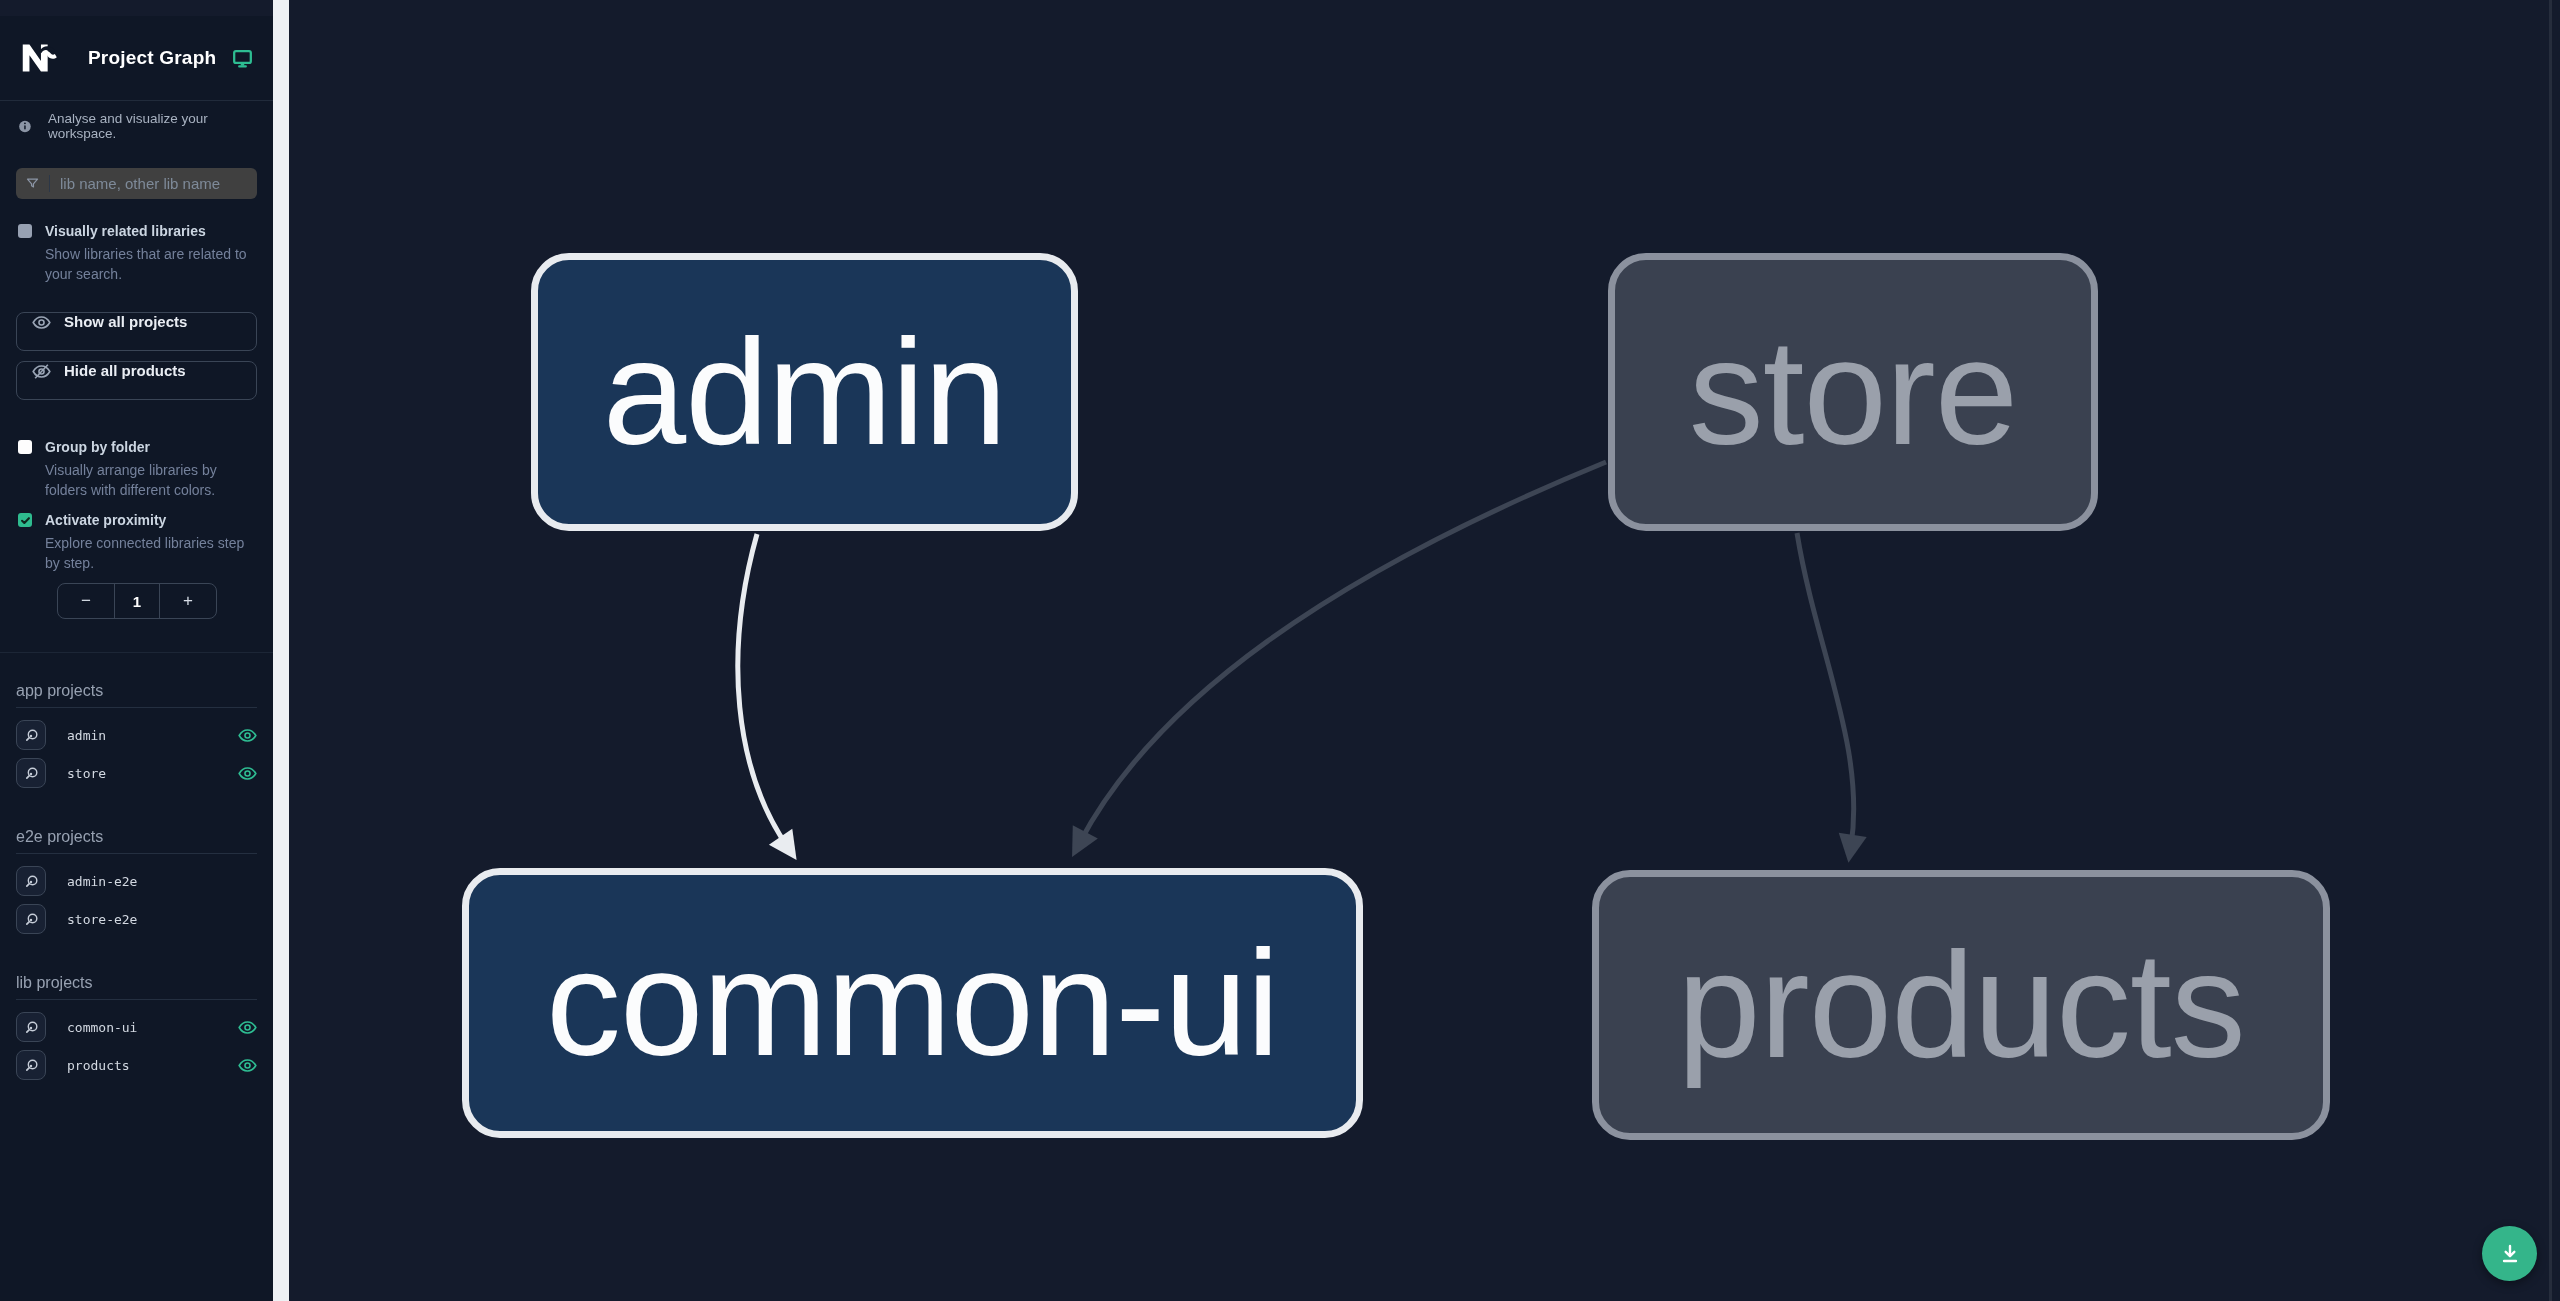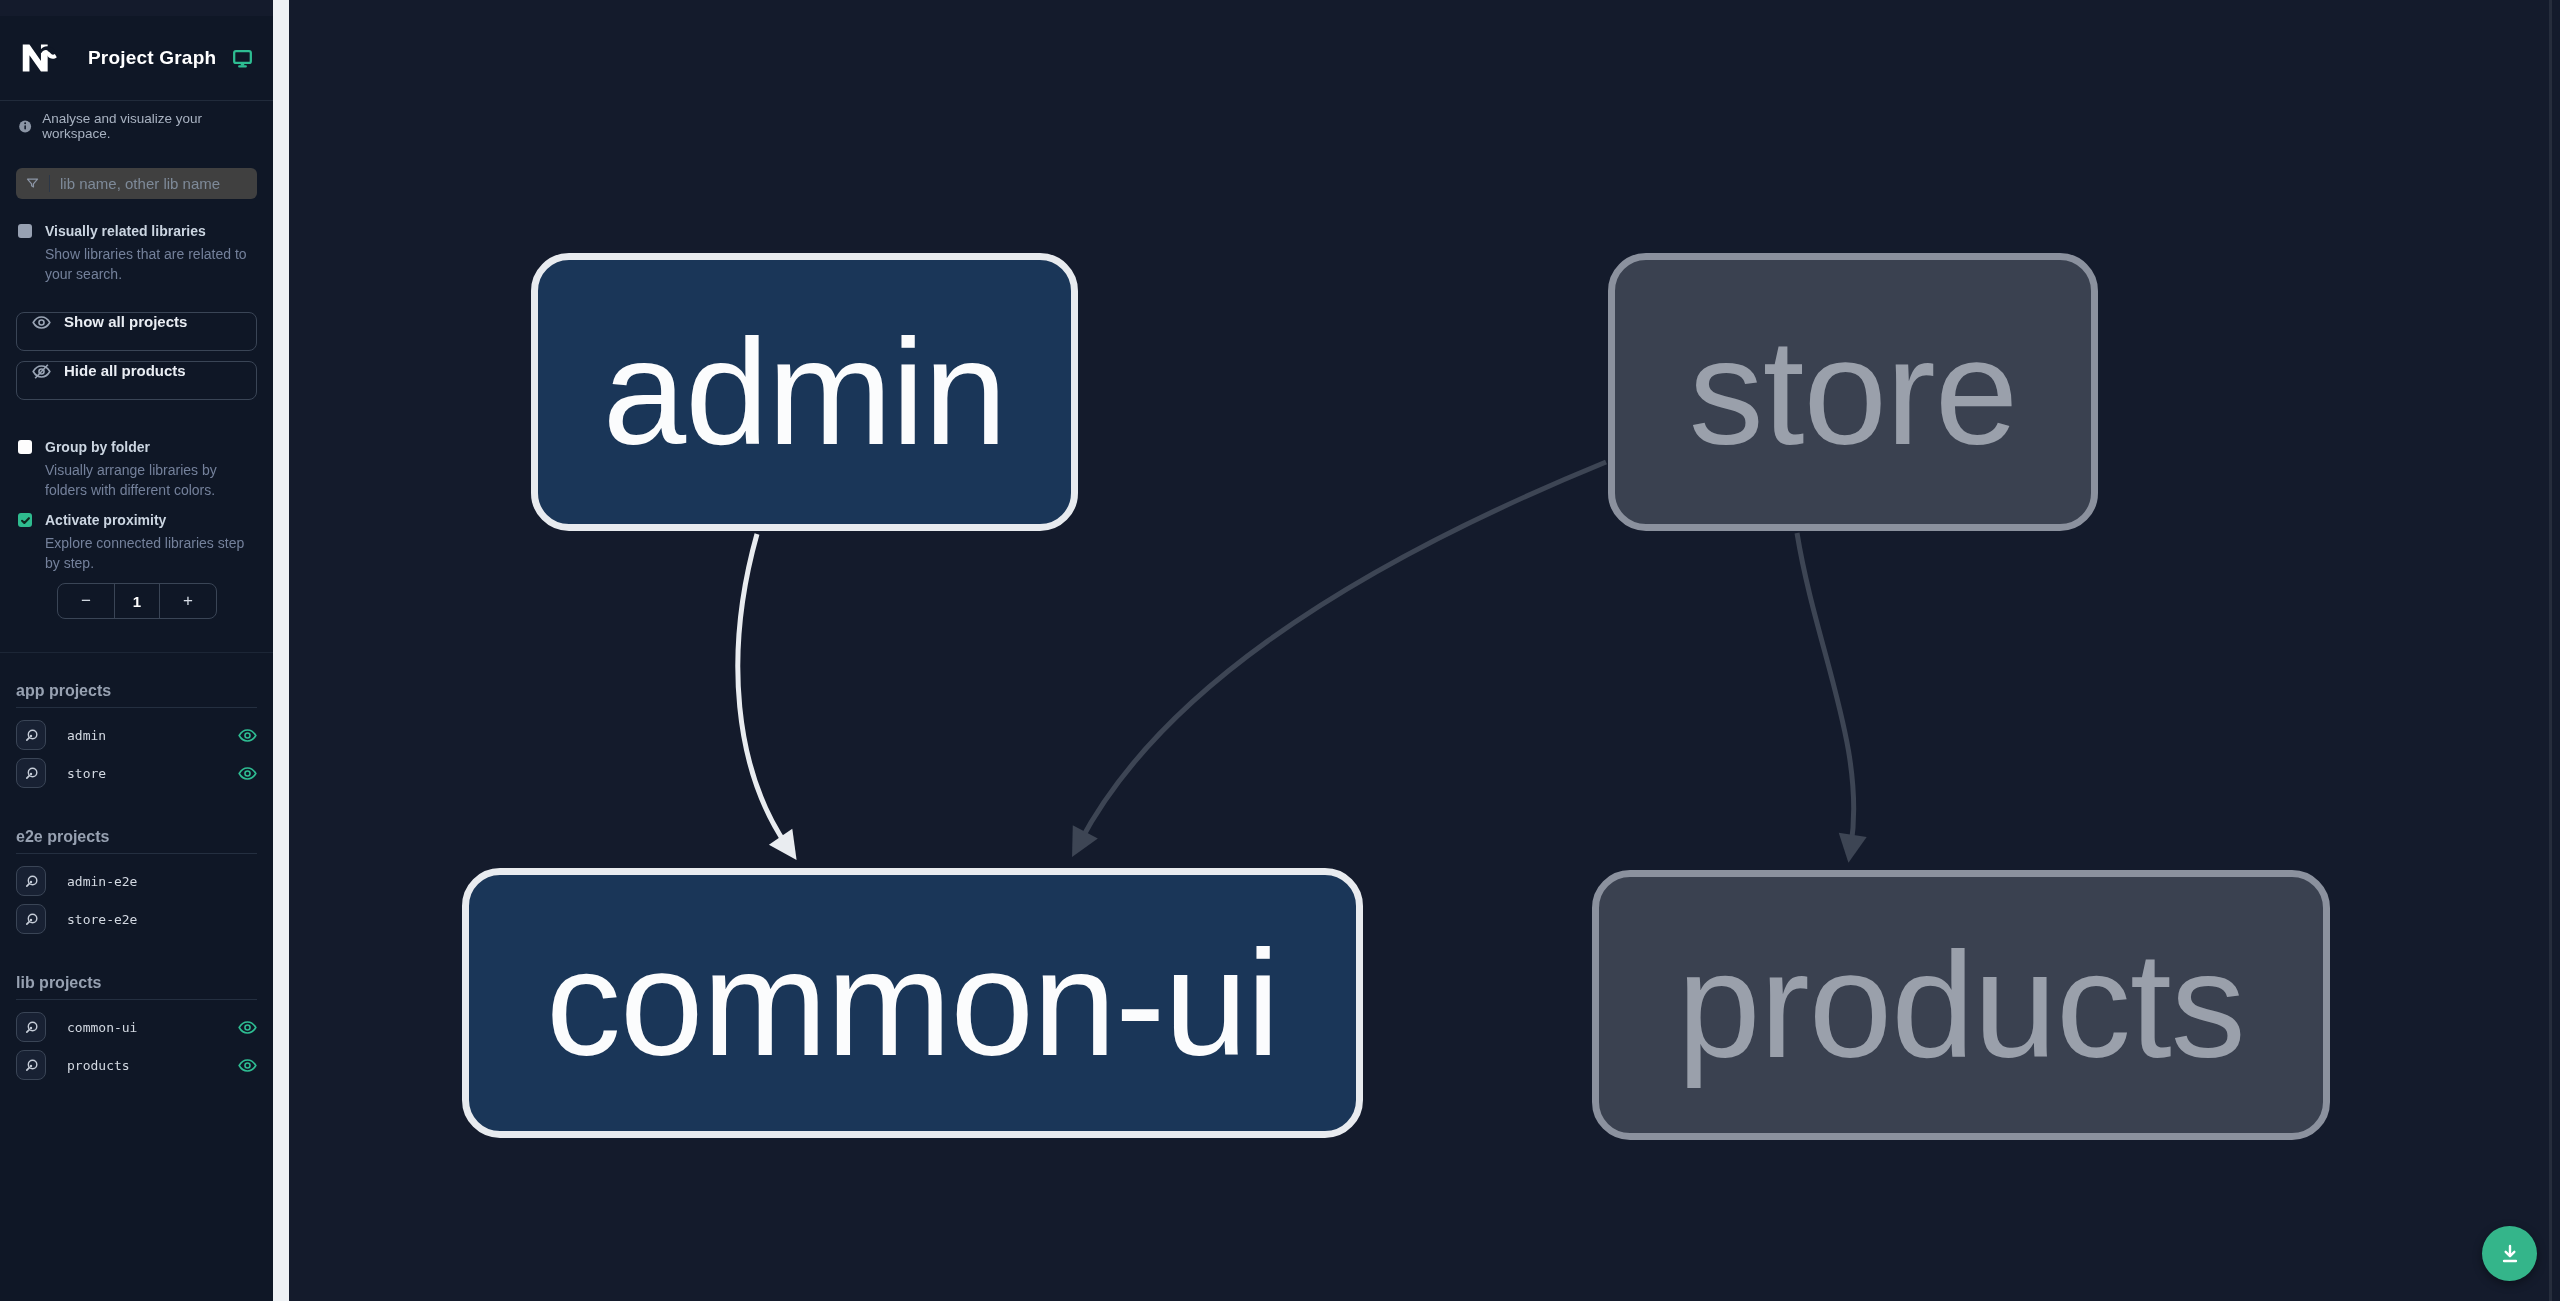--- a/index.html
+++ b/index.html
@@ -22,21 +22,21 @@
 
   
   #sidebar{position:absolute;left:0;top:16px;width:273px;height:1301px;background:#0f1726;z-index:5}
   #resize-strip{position:absolute;left:273px;top:0;width:16px;height:1301px;background:#eef1f4;z-index:6;cursor:col-resize}
 
   .sb-header{position:absolute;top:0;left:0;width:273px;height:85px;display:flex;align-items:center;padding-left:17px;border-bottom:1px solid #212b3b;box-sizing:border-box}
   .logo{width:46px;height:46px}
   .app-title{color:#fff;font-size:19px;font-weight:700;margin-left:25px;letter-spacing:.2px;white-space:nowrap}
   .monitor{margin-left:16px;display:flex}
 
-  .info-row{position:absolute;top:95px;left:18px;width:245px;display:flex;gap:10px;align-items:center}
+  .info-row{position:absolute;top:95px;left:18px;width:245px;display:flex;gap:16px;align-items:center}
   .info-row .txt{color:#a8b2c1;font-size:13.5px}
 
   .search{position:absolute;top:152px;left:16px;width:241px;height:31px;background:#404040;border-radius:6px;display:flex;align-items:center;box-sizing:border-box}
   .funnel{width:33px;height:17px;display:flex;align-items:center;justify-content:center;border-right:1px solid #2c3747;flex:0 0 33px}
   .search input{flex:1;min-width:0;background:transparent;border:0;outline:0;color:#dfe5ec;font-size:15px;padding:0 8px 0 10px;font-family:"Liberation Sans",sans-serif}
   .search input::placeholder{color:#7e8a99}
 
   .opt{position:absolute;left:18px;width:232px;display:flex;gap:13px;align-items:flex-start}
   .cb{width:14px;height:14px;border-radius:3px;flex:0 0 14px;margin-top:2px;display:flex;align-items:center;justify-content:center;cursor:pointer}
   .cb.gray{background:#97a1b2}
@@ -53,21 +53,21 @@
   #btn-hide{top:345px}
 
   .stepper{position:absolute;top:567px;left:57px;width:160px;height:36px;border:1px solid #3a4556;border-radius:8px;display:flex;box-sizing:border-box;overflow:hidden}
   .stepper button{flex:1;background:transparent;border:0;color:#d9dfe8;font-size:17px;cursor:pointer;font-family:"Liberation Sans",sans-serif}
   .stepper .val{flex:1;display:flex;align-items:center;justify-content:center;color:#fff;font-size:15px;font-weight:600;border-left:1px solid #3a4556;border-right:1px solid #3a4556}
 
   .sb-divider{position:absolute;top:636px;left:0;width:273px;height:1px;background:#1c2636}
 
   #sections{position:absolute;top:666px;left:16px;width:241px}
   .sec{margin-bottom:40px}
-  .sec h3{margin:0 0 12px;padding-bottom:7px;border-bottom:1px solid #242f40;color:#97a1b1;font-size:16px;font-weight:700}
+  .sec h3{margin:0 0 12px;padding-bottom:7px;border-bottom:1px solid #242f40;color:#97a1b1;font-size:16px;font-weight:400}
   .prow{display:flex;align-items:center;height:30px;margin-bottom:8px}
   .focus-btn{width:30px;height:30px;border:1px solid #3a4556;background:#182133;border-radius:8px;display:flex;align-items:center;justify-content:center;cursor:pointer;padding:0;flex:0 0 30px}
   .pname{margin-left:21px;font-family:"DejaVu Sans Mono",monospace;font-size:13px;color:#d3d9e2}
   .eye-btn{margin-left:auto;background:none;border:0;padding:0;cursor:pointer;display:flex;color:#2ebd92}
 </style>
 </head>
 <body>
 
 <div id="graph">
   <svg id="edges">

